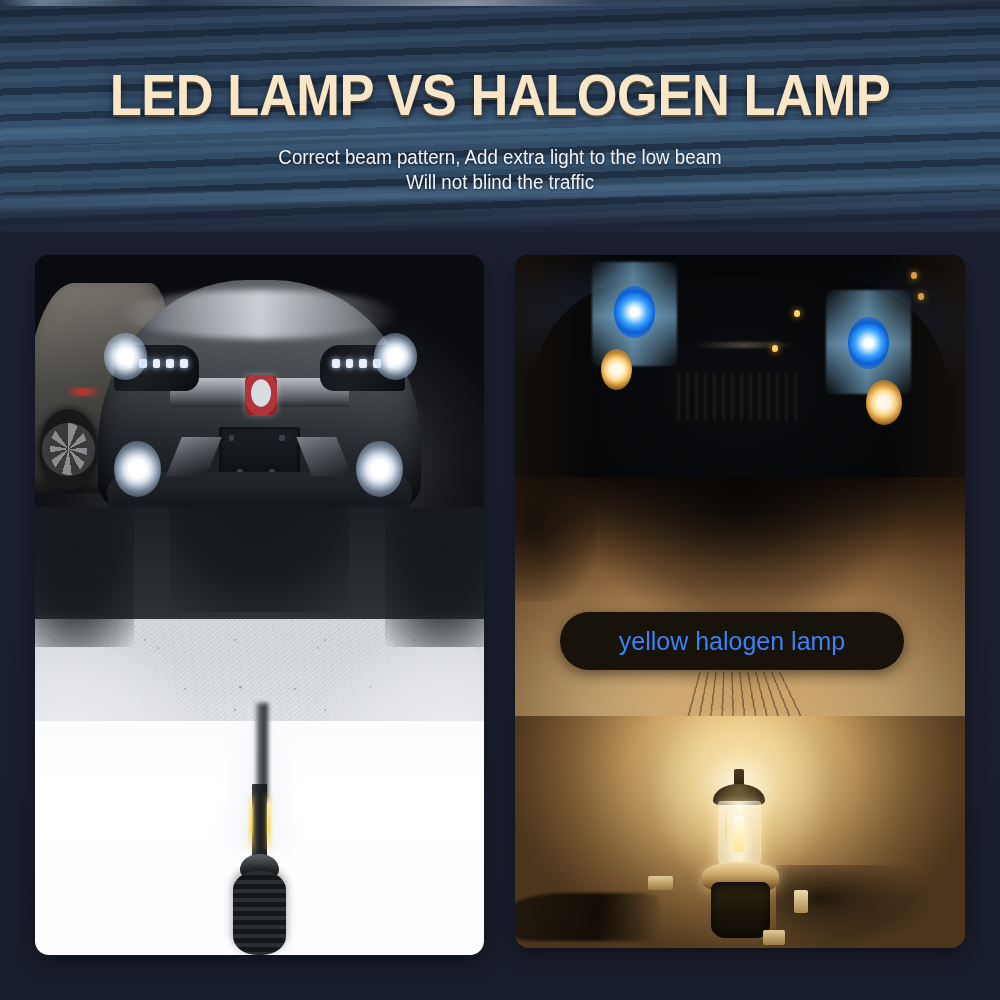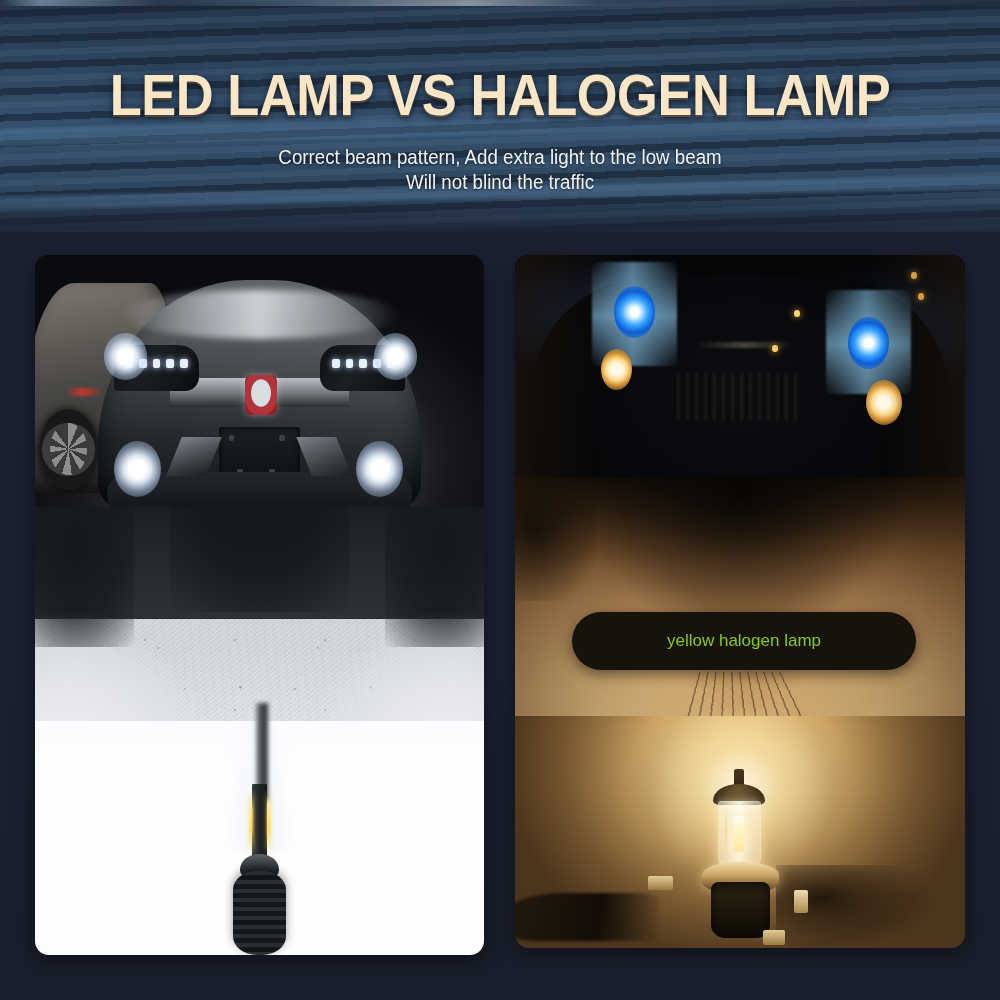--- a/index.html
+++ b/index.html
@@ -481,24 +481,24 @@
     font-weight:bold;
   }
   .pill-led {
     left:88px; top:611px; width:344px; height:61px;
     background:#312e29;
     color:#f7cb2e;
     font-size:25.5px;
     box-shadow:0 4px 14px rgba(0,0,0,.45);
   }
   .pill-hal {
-    left:572px; top:612px; width:344px; height:58px;
+    left:560px; top:612px; width:344px; height:58px;
     background:#17120a;
-    color:#84cc16;
-    font-size:17px;
+    color:#3b82f6;
+    font-size:25px;
     font-weight:normal;
     box-shadow:0 4px 14px rgba(0,0,0,.5);
   }
 </style>
 </head>
 <body>
 
 <div id="stage">
 
   <div class="bg-base"></div>

